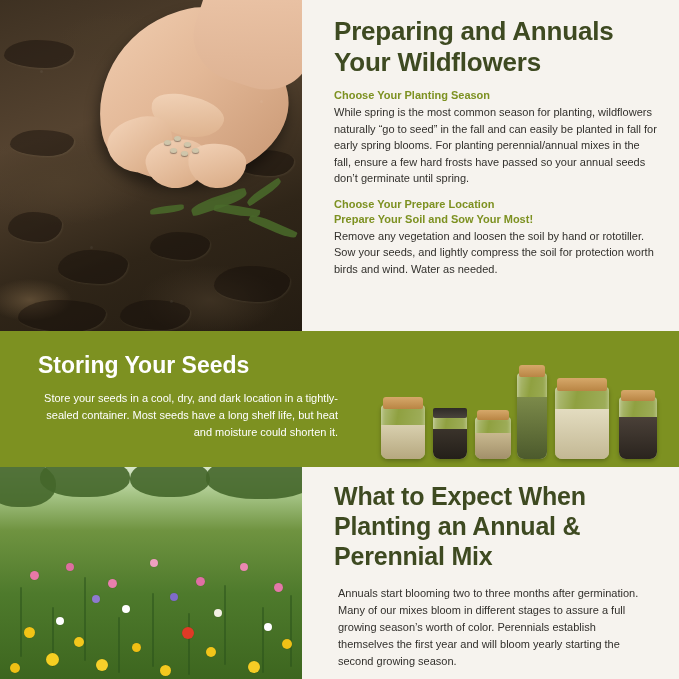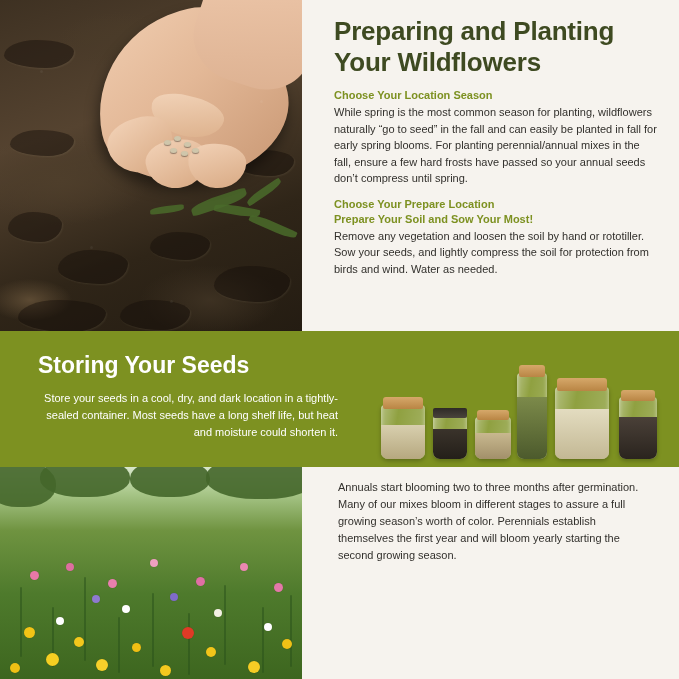--- a/index.html
+++ b/index.html
@@ -294,29 +294,29 @@
         <div class="seed" style="left:30px; top:12px;"></div>
       </div>
 
       <div class="soil-speck" style="left:40px; top:70px; width:3px; height:3px;"></div>
       <div class="soil-speck" style="left:90px; top:246px; width:3px; height:3px;"></div>
       <div class="soil-speck" style="left:260px; top:100px; width:3px; height:3px;"></div>
       <div class="soil-speck" style="left:170px; top:300px; width:3px; height:3px;"></div>
     </div>
 
     <div class="sec1-text">
-      <h1 class="title">Preparing and Planting Your Wildflowers</h1>
-
-      <p class="subhead">Choose Your Location Season</p>
-      <p class="body-text">While spring is the most common season for planting, wildflowers naturally “go to seed” in the fall and can easily be planted in fall for early spring blooms. For planting perennial/annual mixes in the fall, ensure a few hard frosts have passed so your annual seeds don’t compress until spring.</p>
+      <h1 class="title">Preparing and Annuals Your Wildflowers</h1>
+
+      <p class="subhead">Choose Your Planting Season</p>
+      <p class="body-text">While spring is the most common season for planting, wildflowers naturally “go to seed” in the fall and can easily be planted in fall for early spring blooms. For planting perennial/annual mixes in the fall, ensure a few hard frosts have passed so your annual seeds don’t germinate until spring.</p>
 
       <p class="subhead">Choose Your Prepare Location</p>
 
       <p class="subhead">Prepare Your Soil and Sow Your Most!</p>
-      <p class="body-text">Remove any vegetation and loosen the soil by hand or rototiller. Sow your seeds, and lightly compress the soil for protection from birds and wind. Water as needed.</p>
+      <p class="body-text">Remove any vegetation and loosen the soil by hand or rototiller. Sow your seeds, and lightly compress the soil for protection worth birds and wind. Water as needed.</p>
     </div>
   </div>
 
   <div class="sec2">
     <div class="sec2-text">
       <h2 class="title2">Storing Your Seeds</h2>
       <p class="sec2-body">Store your seeds in a cool, dry, and dark location in a tightly-sealed container. Most seeds have a long shelf life, but heat and moisture could shorten it.</p>
     </div>
 
     <div class="jars">
@@ -395,17 +395,18 @@
       <div class="flower" style="left:182px; top:160px; width:12px; height:12px; background:#e03a26;"></div>
       <div class="flower" style="left:56px;  top:150px; width:8px;  height:8px;  background:#ffffff;"></div>
       <div class="flower" style="left:122px; top:138px; width:8px;  height:8px;  background:#ffffff;"></div>
       <div class="flower" style="left:214px; top:142px; width:8px;  height:8px;  background:#f4f1e4;"></div>
       <div class="flower" style="left:264px; top:156px; width:8px;  height:8px;  background:#ffffff;"></div>
       <div class="flower" style="left:92px;  top:128px; width:8px;  height:8px;  background:#8f7ad0;"></div>
       <div class="flower" style="left:170px; top:126px; width:8px;  height:8px;  background:#7f6bc8;"></div>
     </div>
 
     <div class="sec3-text">
+      <h2 class="title3">What to Expect When Planting an Annual &amp; Perennial Mix</h2>
       <p class="sec3-body">Annuals start blooming two to three months after germination. Many of our mixes bloom in different stages to assure a full growing season’s worth of color. Perennials establish themselves the first year and will bloom yearly starting the second growing season.</p>
     </div>
   </div>
 
 </div>
 
 </body></html>

